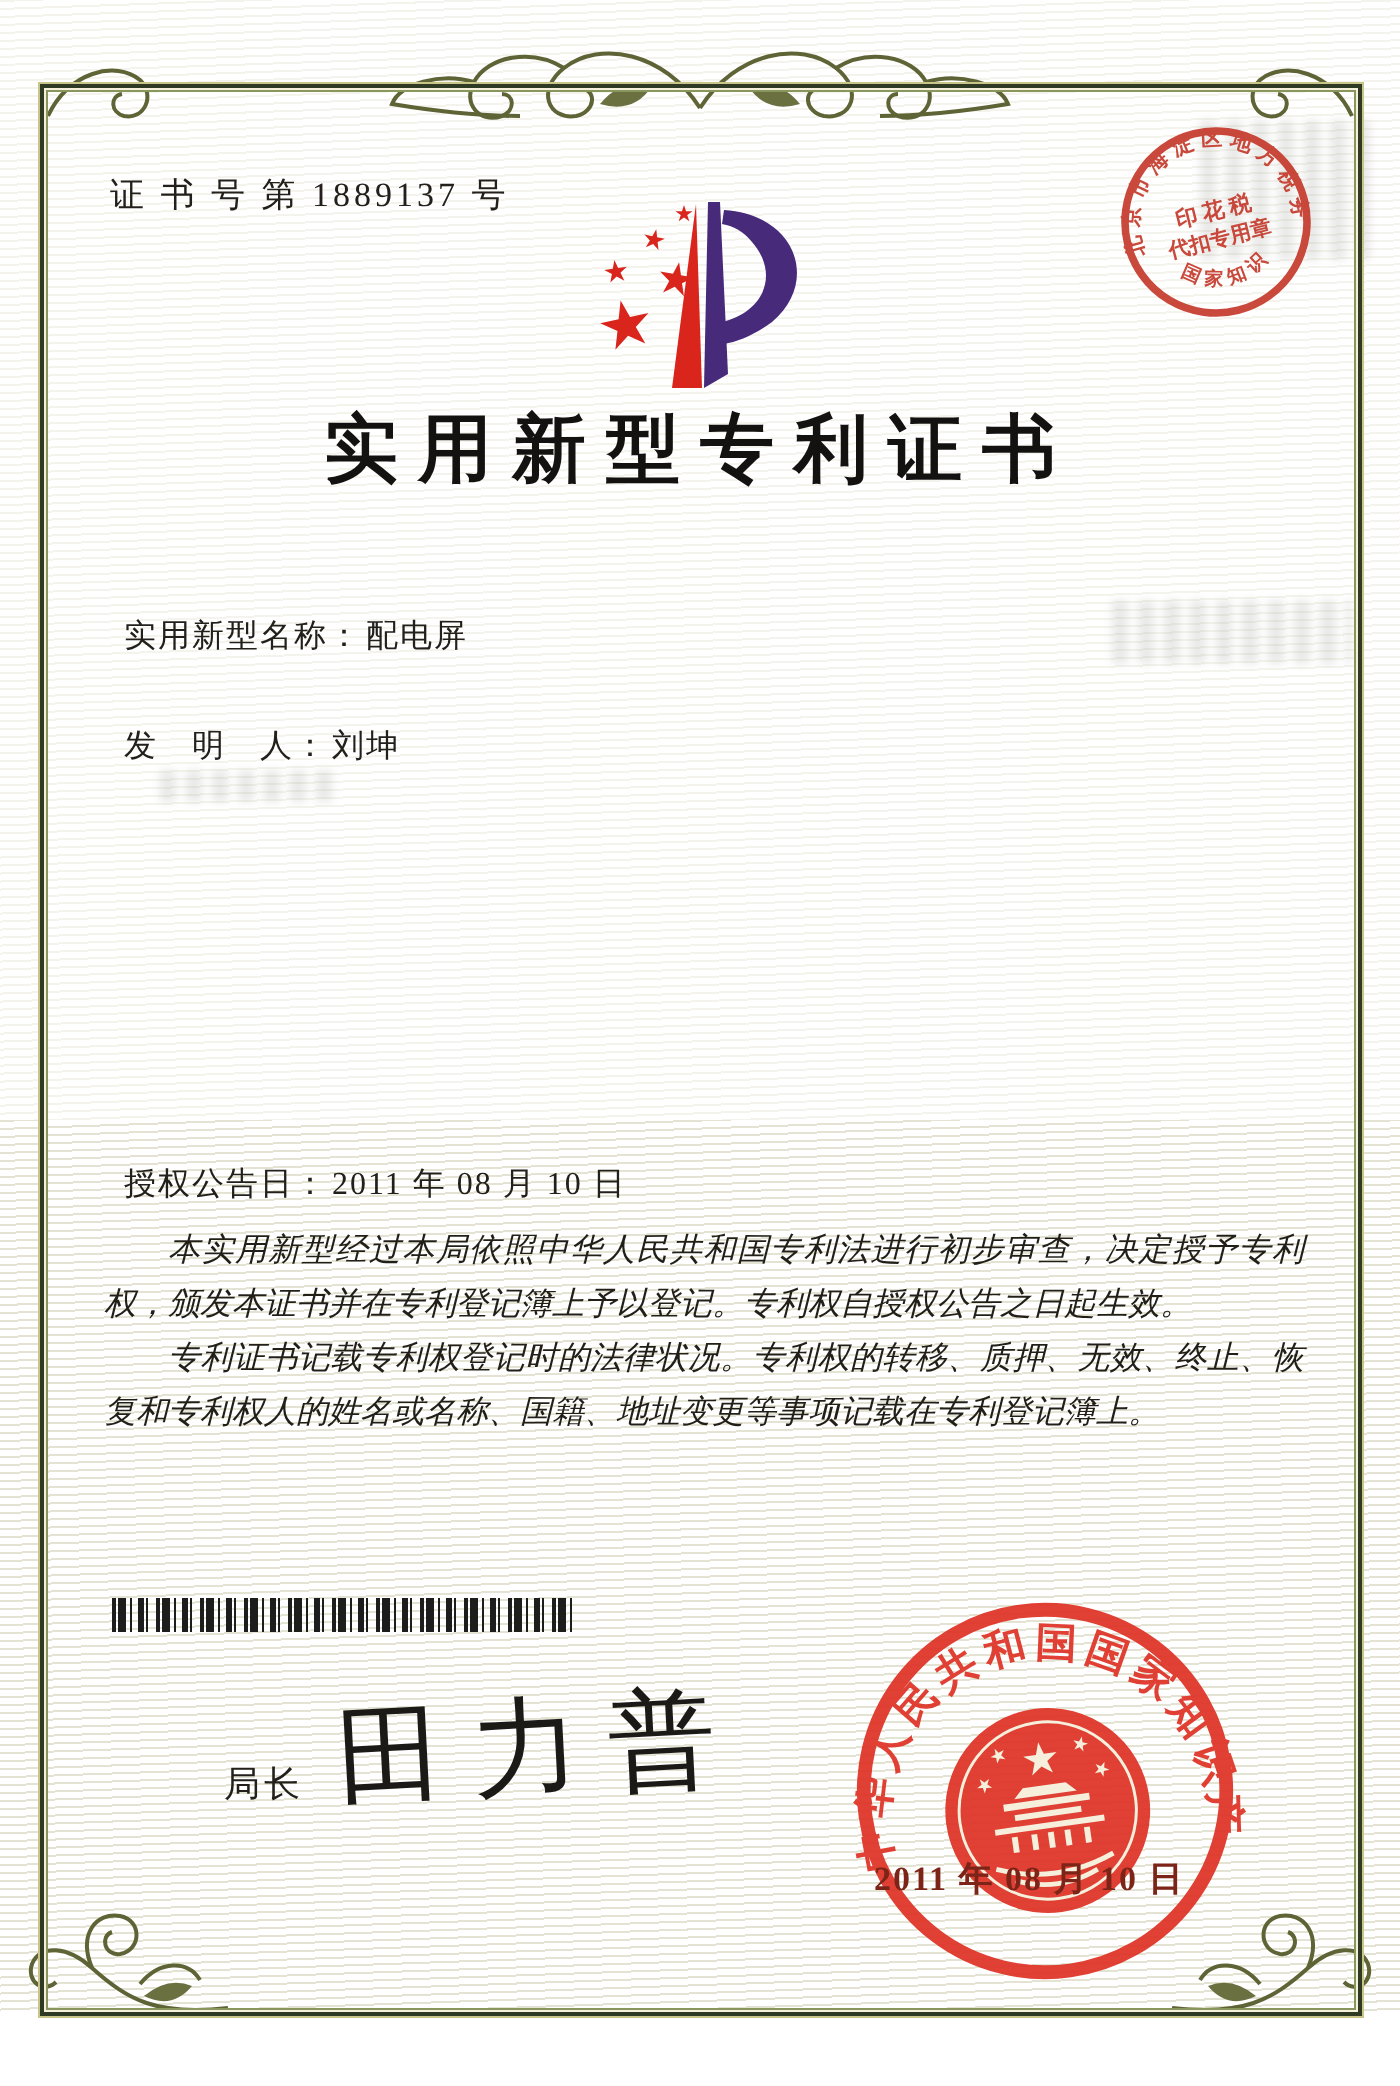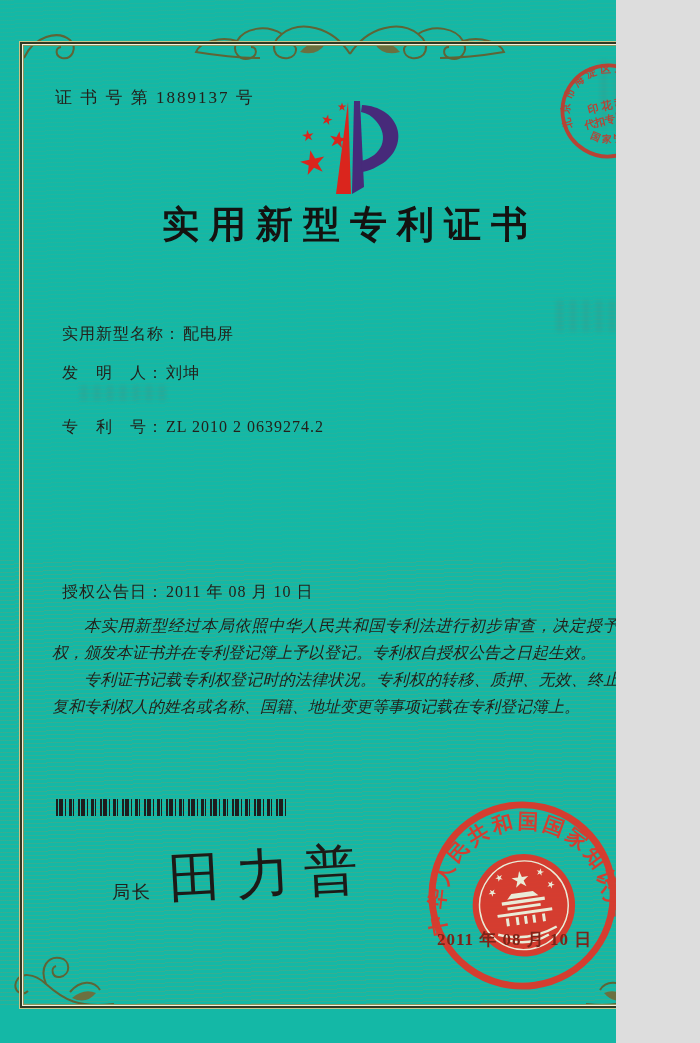--- a/index.html
+++ b/index.html
@@ -1,18 +1,18 @@
 <!DOCTYPE html>
 <html><head>
 <meta charset="utf-8">
 <style>
   html,body{margin:0;padding:0;background:#ddd;}
   .page{
-    position:relative;width:616px;height:1043px;overflow:hidden;
-    background:#14b8a6;
+    position:relative;width:700px;height:1043px;overflow:hidden;
+    background:#ffffff;
     font-family:"Liberation Serif","DejaVu Serif",serif;
     color:#26221c;
   }
   
   .waves{position:absolute;left:0;right:0;pointer-events:none;
     background:repeating-linear-gradient(178deg, rgba(150,148,85,0.30) 0 1px, rgba(0,0,0,0) 1px 4px);}
   .waves.soft{opacity:.35;}
   .waves.strong{opacity:.85;}
   
   .frame{position:absolute;left:20px;top:42px;width:657px;height:962px;
@@ -143,28 +143,25 @@
     </text>
     <text fill="#c53a2c" font-size="9.5" font-weight="bold">
       <textPath href="#tsBot" startOffset="2" textLength="86">国家知识产权局</textPath>
     </text>
     <text x="50" y="48" text-anchor="middle" fill="#c53a2c" font-size="11" font-weight="bold">印 花 税</text>
     <text x="50" y="62" text-anchor="middle" fill="#c53a2c" font-size="10.5" font-weight="bold">代扣专用章</text>
   </svg>
 
   <div class="title">实用新型专利证书</div>
 
-  <div class="frow" style="top:324px;">
+  <div class="frow" style="top:308px;">
     <span class="lab">实用新型名称：</span><span class="val">配电屏</span>
   </div>
   <div class="frow" style="top:363px;">
     <span class="lab">发　明　人：</span><span class="val">刘坤</span>
-  </div>
-  <div class="frow" style="top:417px;">
-    <span class="lab">专　利　号：</span><span class="val">ZL 2010 2 0639274.2</span>
   </div>
   <div class="frow" style="top:582px;">
     <span class="lab">授权公告日：</span><span class="val">2011 年 08 月 10 日</span>
   </div>
 
   <div class="bodytext">
     <p>本实用新型经过本局依照中华人民共和国专利法进行初步审查，决定授予专利权，颁发本证书并在专利登记簿上予以登记。专利权自授权公告之日起生效。</p>
     <p>专利证书记载专利权登记时的法律状况。专利权的转移、质押、无效、终止、恢复和专利权人的姓名或名称、国籍、地址变更等事项记载在专利登记簿上。</p>
   </div>
 

